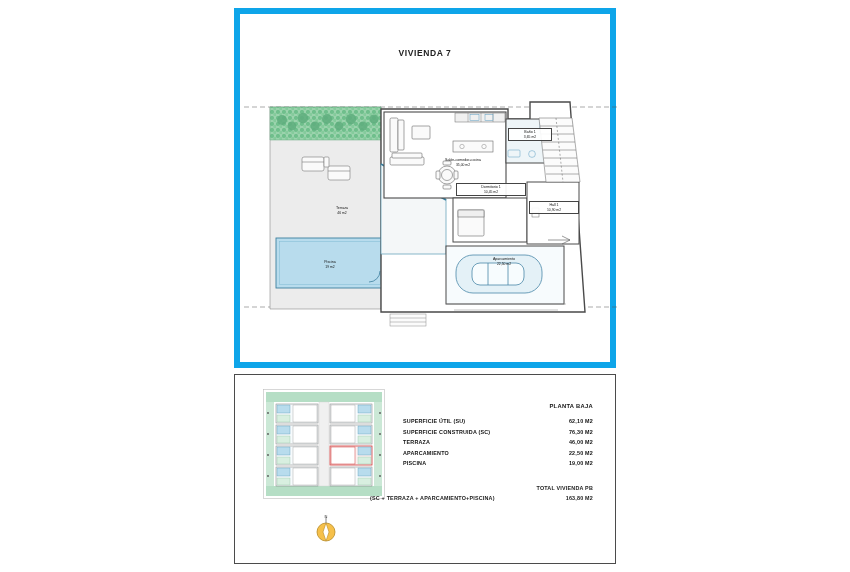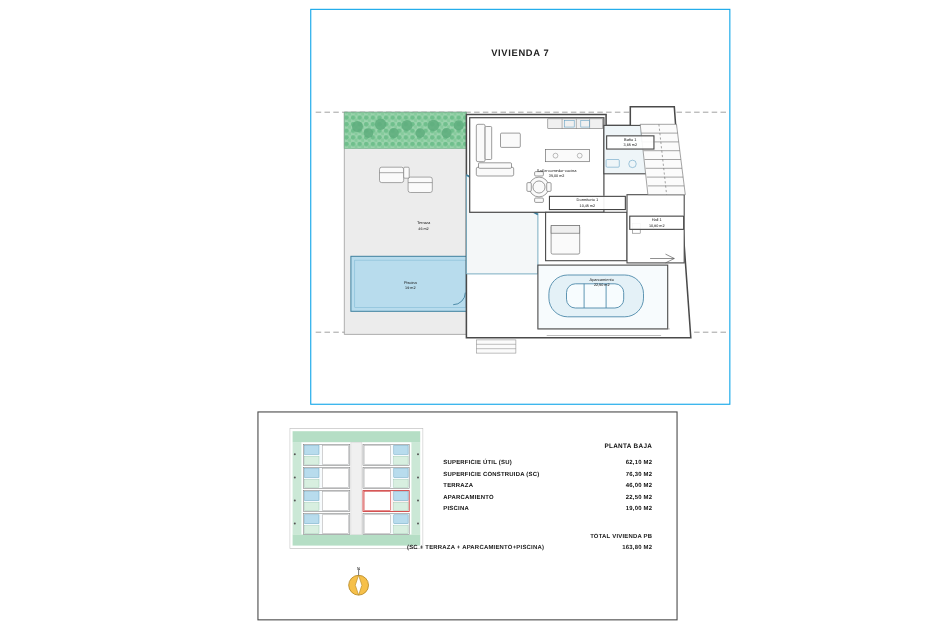--- a/index.html
+++ b/index.html
@@ -16,24 +16,23 @@
     overflow: hidden;
   }
 
   
   .plan-frame {
     position: absolute;
     left: 234px;
     top: 8px;
     width: 382px;
     height: 360px;
-    border: 1px solid #0ea5e9;
+    border: 6px solid #0ea5e9;
     background: #ffffff;
     box-sizing: border-box;
-    margin-left: 48px;
   }
   .info-frame {
     position: absolute;
     left: 234px;
     top: 374px;
     width: 382px;
     height: 190px;
     border: 1px solid #4b4b4b;
     background: #ffffff;
     box-sizing: border-box;

